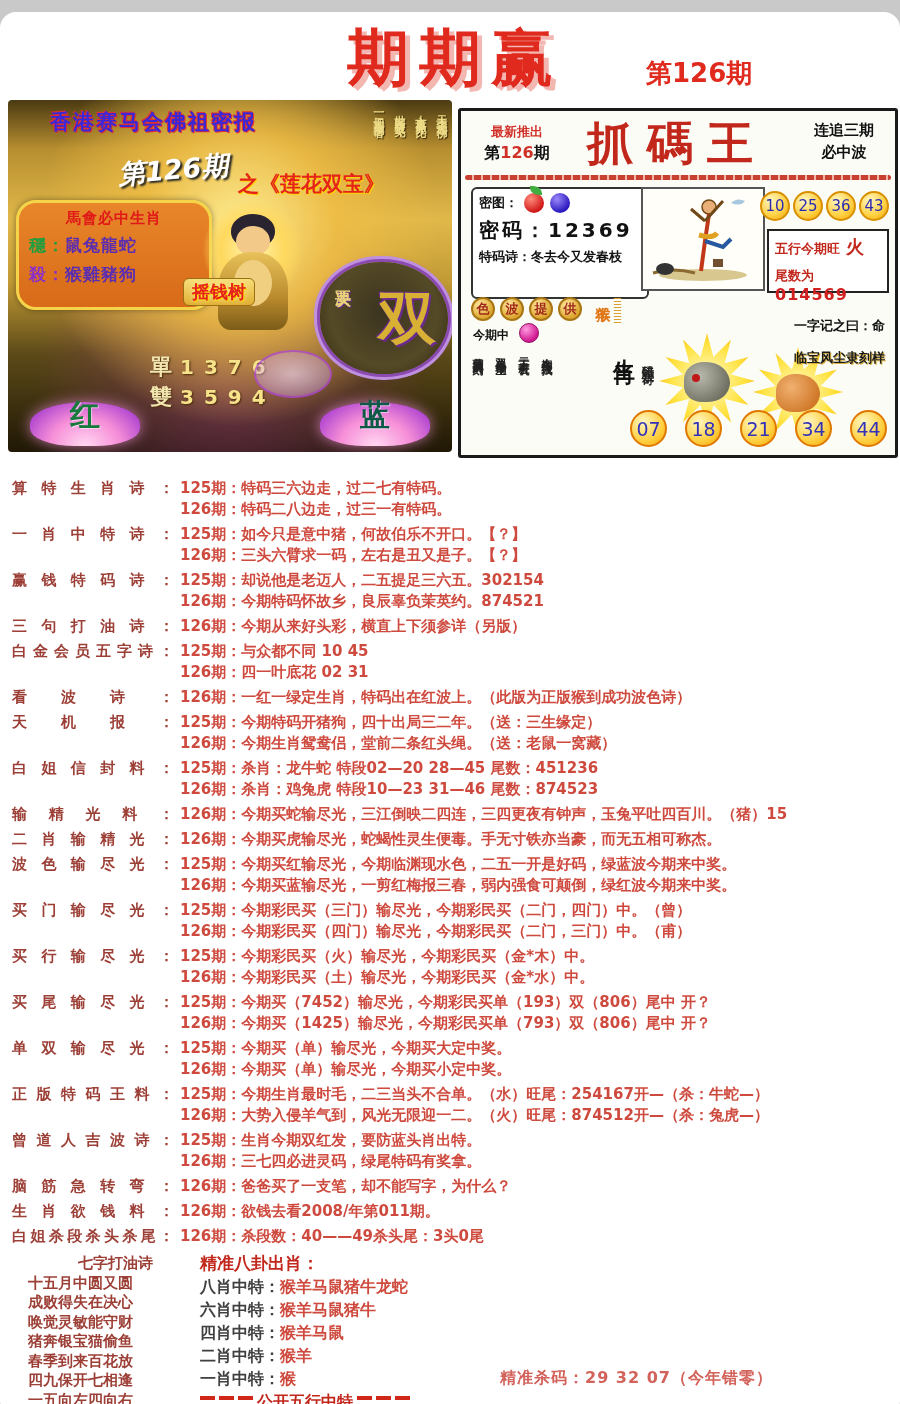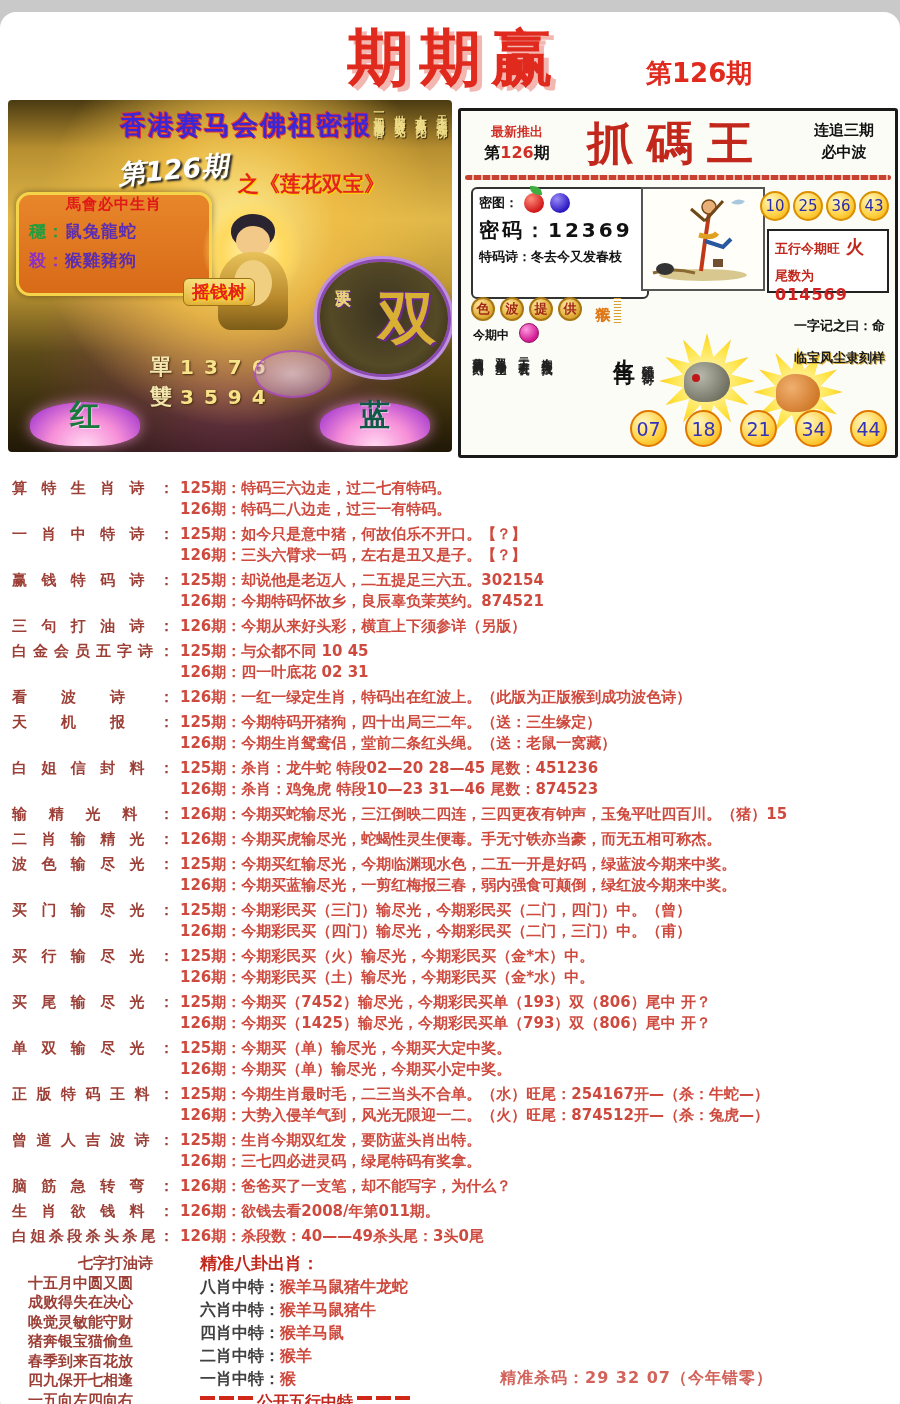--- a/index.html
+++ b/index.html
@@ -9,28 +9,28 @@
   .masthead{position:absolute;top:4px;left:240px;width:430px;text-align:center;}
   .masthead .title{font-size:62px;font-weight:900;color:#e02a1e;letter-spacing:10px;
         text-shadow:5px 4px 0 #f3b7b2;}
   .issue-top{position:absolute;top:44px;left:646px;font-size:26px;font-weight:bold;color:#e02a1e;}
   
   .poster{position:absolute;left:8px;top:88px;width:444px;height:352px;overflow:hidden;border-radius:4px;
      background:
        radial-gradient(circle at 52% 36%, rgba(255,240,150,.95) 0%, rgba(240,190,70,.85) 30%, rgba(150,100,30,0) 62%),
        radial-gradient(circle at 50% 80%, rgba(170,60,140,.45) 0%, rgba(60,20,60,0) 55%),
        linear-gradient(180deg,#4a3a12 0%,#b88f30 14%,#e0b84a 34%,#c29a35 52%,#5c4a18 72%,#201806 100%);}
-  .poster-header{position:absolute;top:8px;left:64px;width:300px;text-align:right;font-size:26px;font-weight:900;
+  .poster-header{position:absolute;top:8px;left:42px;width:300px;text-align:left;font-size:21px;font-weight:900;
      color:#3a28d8;text-shadow:1px 1px 0 #e03030,-1px -1px 0 #e03030;letter-spacing:2px;}
   .poster-issue{position:absolute;top:52px;left:110px;font-size:27px;font-weight:900;color:#fff;
      text-shadow:2px 2px 2px #222;transform:rotate(-5deg);font-style:italic;}
   .poster-series{position:absolute;top:70px;left:230px;font-size:21px;font-weight:900;color:#e5231a;
      text-shadow:1px 1px 0 #ffd700;}
-  .pick-box{position:absolute;top:92px;left:8px;width:190px;height:98px;border:3px solid #f5d44a;border-radius:14px;
-     background:linear-gradient(180deg,#e8862a,#d86a18);box-shadow:0 0 6px #0006;}
+  .pick-box{position:absolute;top:100px;left:8px;width:190px;height:98px;border:3px solid #f5d44a;border-radius:20px;
+     background:linear-gradient(180deg,#e8862a,#d86a18);box-shadow:0 0 6px #0006;padding-top:6px;}
   .pick-box .pb-title{text-align:center;font-size:15px;font-weight:900;color:#e01818;letter-spacing:1px;}
   .pick-box .pb-row{padding-left:10px;font-size:17px;font-weight:900;color:#5b2db0;margin-top:6px;letter-spacing:1px;}
   .pick-box .pb-key-0{color:#1f9e3f;} .pick-box .pb-key-1{color:#8b2fc9;}
   .prayer{position:absolute;top:6px;right:4px;height:220px;display:flex;flex-direction:row-reverse;gap:6px;}
   .prayer .p-col{writing-mode:vertical-rl;text-orientation:upright;font-size:11px;color:#eedb86;
      text-shadow:1px 1px 1px #3a2a08;font-weight:bold;letter-spacing:2px;}
   
   .buddha{position:absolute;left:180px;top:100px;width:130px;height:150px;}
   .buddha .halo{position:absolute;left:15px;top:0;width:100px;height:100px;border-radius:50%;
      background:radial-gradient(circle,#fff3b0 0%,#ffd95e 45%,rgba(255,200,60,0) 72%);}

